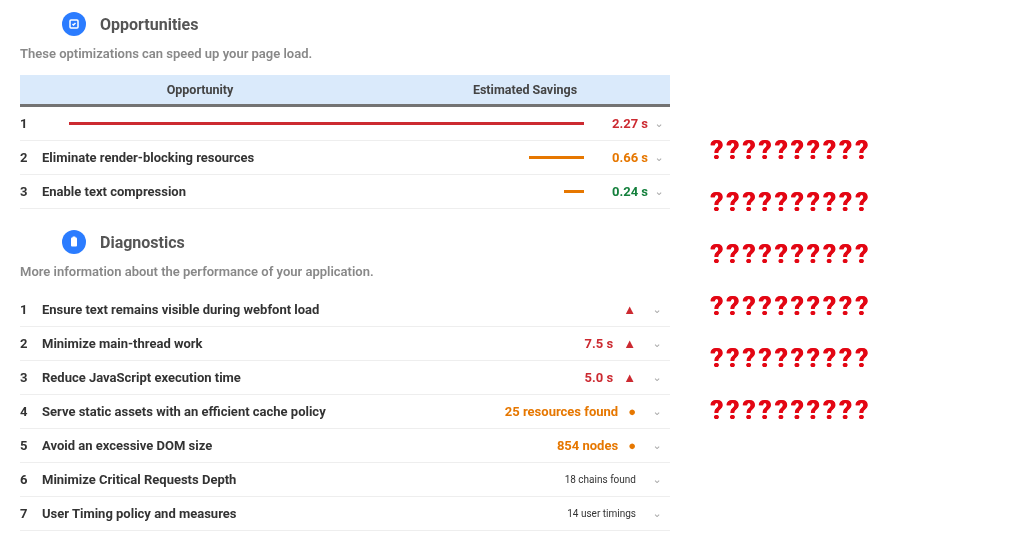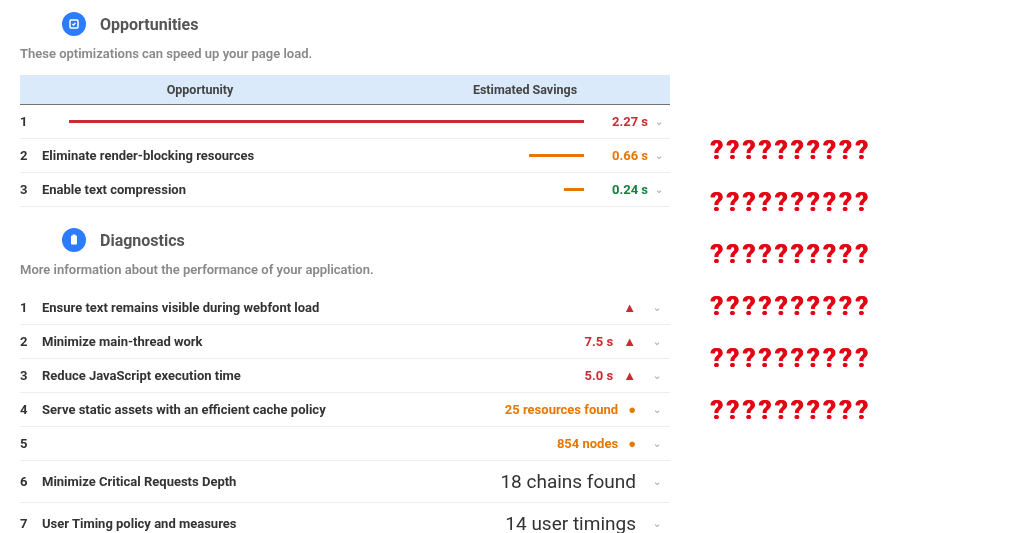--- a/index.html
+++ b/index.html
@@ -20,21 +20,21 @@
     width: 24px; height: 24px; border-radius: 50%;
     background: #2b7cff; display: flex; align-items: center; justify-content: center;
     margin-right: 14px; color: #fff;
   }
   .section-title { font-size: 16px; font-weight: 700; color: #555; }
   .section-sub { font-size: 13px; color: #888; margin: 10px 0 14px 0; font-weight: 600; }
 
   .opps-table { width: 100%; }
   .opps-header {
     display: flex; background: #daeafb; font-size: 12.5px; font-weight: 700;
-    color: #444; border-bottom: 1px solid #737373;
+    color: #444; border-bottom: 3px solid #737373;
   }
   .opps-col-name { flex: 0 0 360px; text-align: center; padding: 7px 0; }
   .opps-col-sav { flex: 1; text-align: center; padding: 7px 0; }
 
   .row {
     display: flex; align-items: center; border-bottom: 1px solid #eee;
     padding: 9px 0; font-size: 13px; cursor: pointer;
   }
   .row-idx { width: 22px; text-align: left; font-weight: 700; color: #333; }
   .row-label { flex: 0 0 340px; font-weight: 700; color: #333; }
@@ -42,21 +42,21 @@
   .bar-track { flex: 1; position: relative; height: 3px; margin-right: 8px; }
   .bar-fill { position: absolute; right: 0; top: 0; height: 3px; }
   .row-value { width: 48px; text-align: right; font-weight: 700; font-size: 13px; }
   .row-chev { width: 22px; text-align: center; color: #aaa; font-size: 11px; }
   .diag-right { flex: 1; display:flex; justify-content:flex-end; align-items:center; gap:10px; padding-right:2px; }
   .status-dot { font-size: 12px; line-height: 1; }
   .trinag { color:#cc2a31; font-size:13px; }
   .circ-warn { color:#e67700; font-size:13px; }
   .val-red { color:#cc2a31; font-weight:700; }
   .val-orange { color:#e67700; font-weight:700; }
-  .val-plain { color:#333; font-weight:400; font-size:19px; }
+  .val-plain { color:#333; font-weight:400; font-size:10px; }
 
   .qmarks-line {
     font-size: 26px; font-weight: 800; color: #e30613;
     letter-spacing: 3px; margin-bottom: 22px;
     text-shadow: 0.5px 0 0 #e30613;
   }
 </style>
 </head>
 <body>
 
@@ -159,20 +159,21 @@
     <div class="row-idx">4</div>
     <div class="row-label" style="flex:0 0 400px">Serve static assets with an efficient cache policy</div>
     <div class="diag-right">
       <span class="val-orange">25 resources found</span>
       <span class="status-dot circ-warn">●</span>
       <span class="row-chev">⌄</span>
     </div>
           </div>
           <div class="row diag-row">
     <div class="row-idx">5</div>
+    <div class="row-label" style="flex:0 0 400px">Avoid an excessive DOM size</div>
     <div class="diag-right">
       <span class="val-orange">854 nodes</span>
       <span class="status-dot circ-warn">●</span>
       <span class="row-chev">⌄</span>
     </div>
           </div>
           <div class="row diag-row">
     <div class="row-idx">6</div>
     <div class="row-label" style="flex:0 0 400px">Minimize Critical Requests Depth</div>
     <div class="diag-right">

